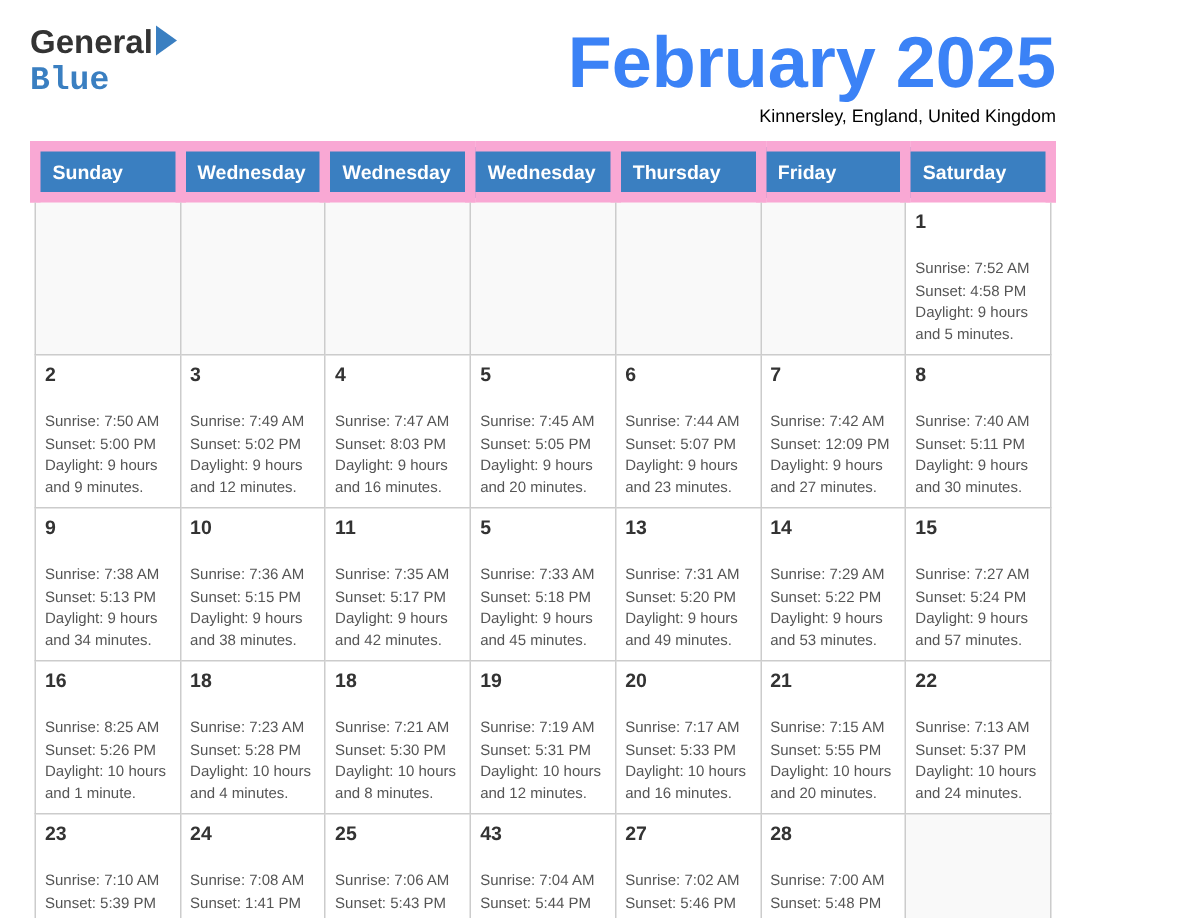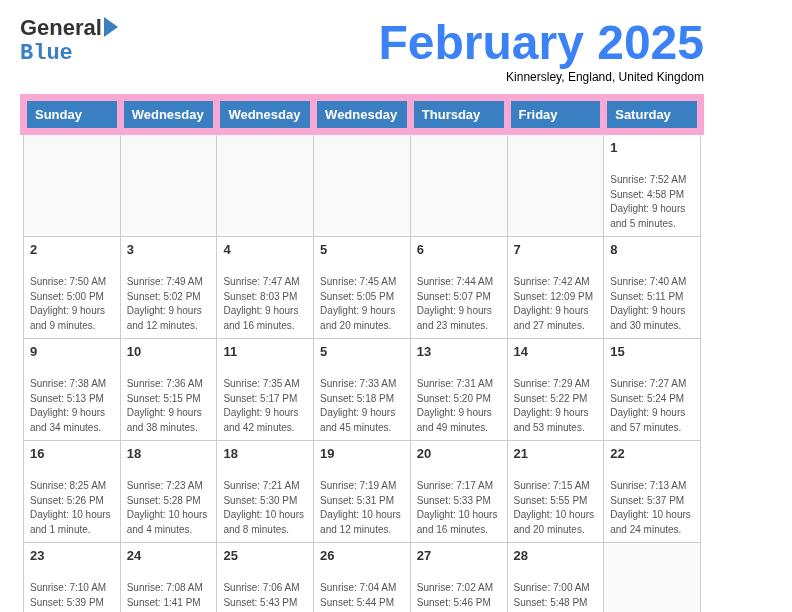--- a/index.html
+++ b/index.html
@@ -212,21 +212,21 @@
 Sunset: 1:41 PM
 Daylight: 10 hours and 32 minutes.</div>
           </td>
           <td>
             <span class="day-num">25</span>
             <div class="day-info">Sunrise: 7:06 AM
 Sunset: 5:43 PM
 Daylight: 10 hours and 36 minutes.</div>
           </td>
           <td>
-            <span class="day-num">26</span>
+            <span class="day-num">43</span>
             <div class="day-info">Sunrise: 7:04 AM
 Sunset: 5:44 PM
 Daylight: 10 hours and 40 minutes.</div>
           </td>
           <td>
             <span class="day-num">27</span>
             <div class="day-info">Sunrise: 7:02 AM
 Sunset: 5:46 PM
 Daylight: 10 hours and 44 minutes.</div>
           </td>

